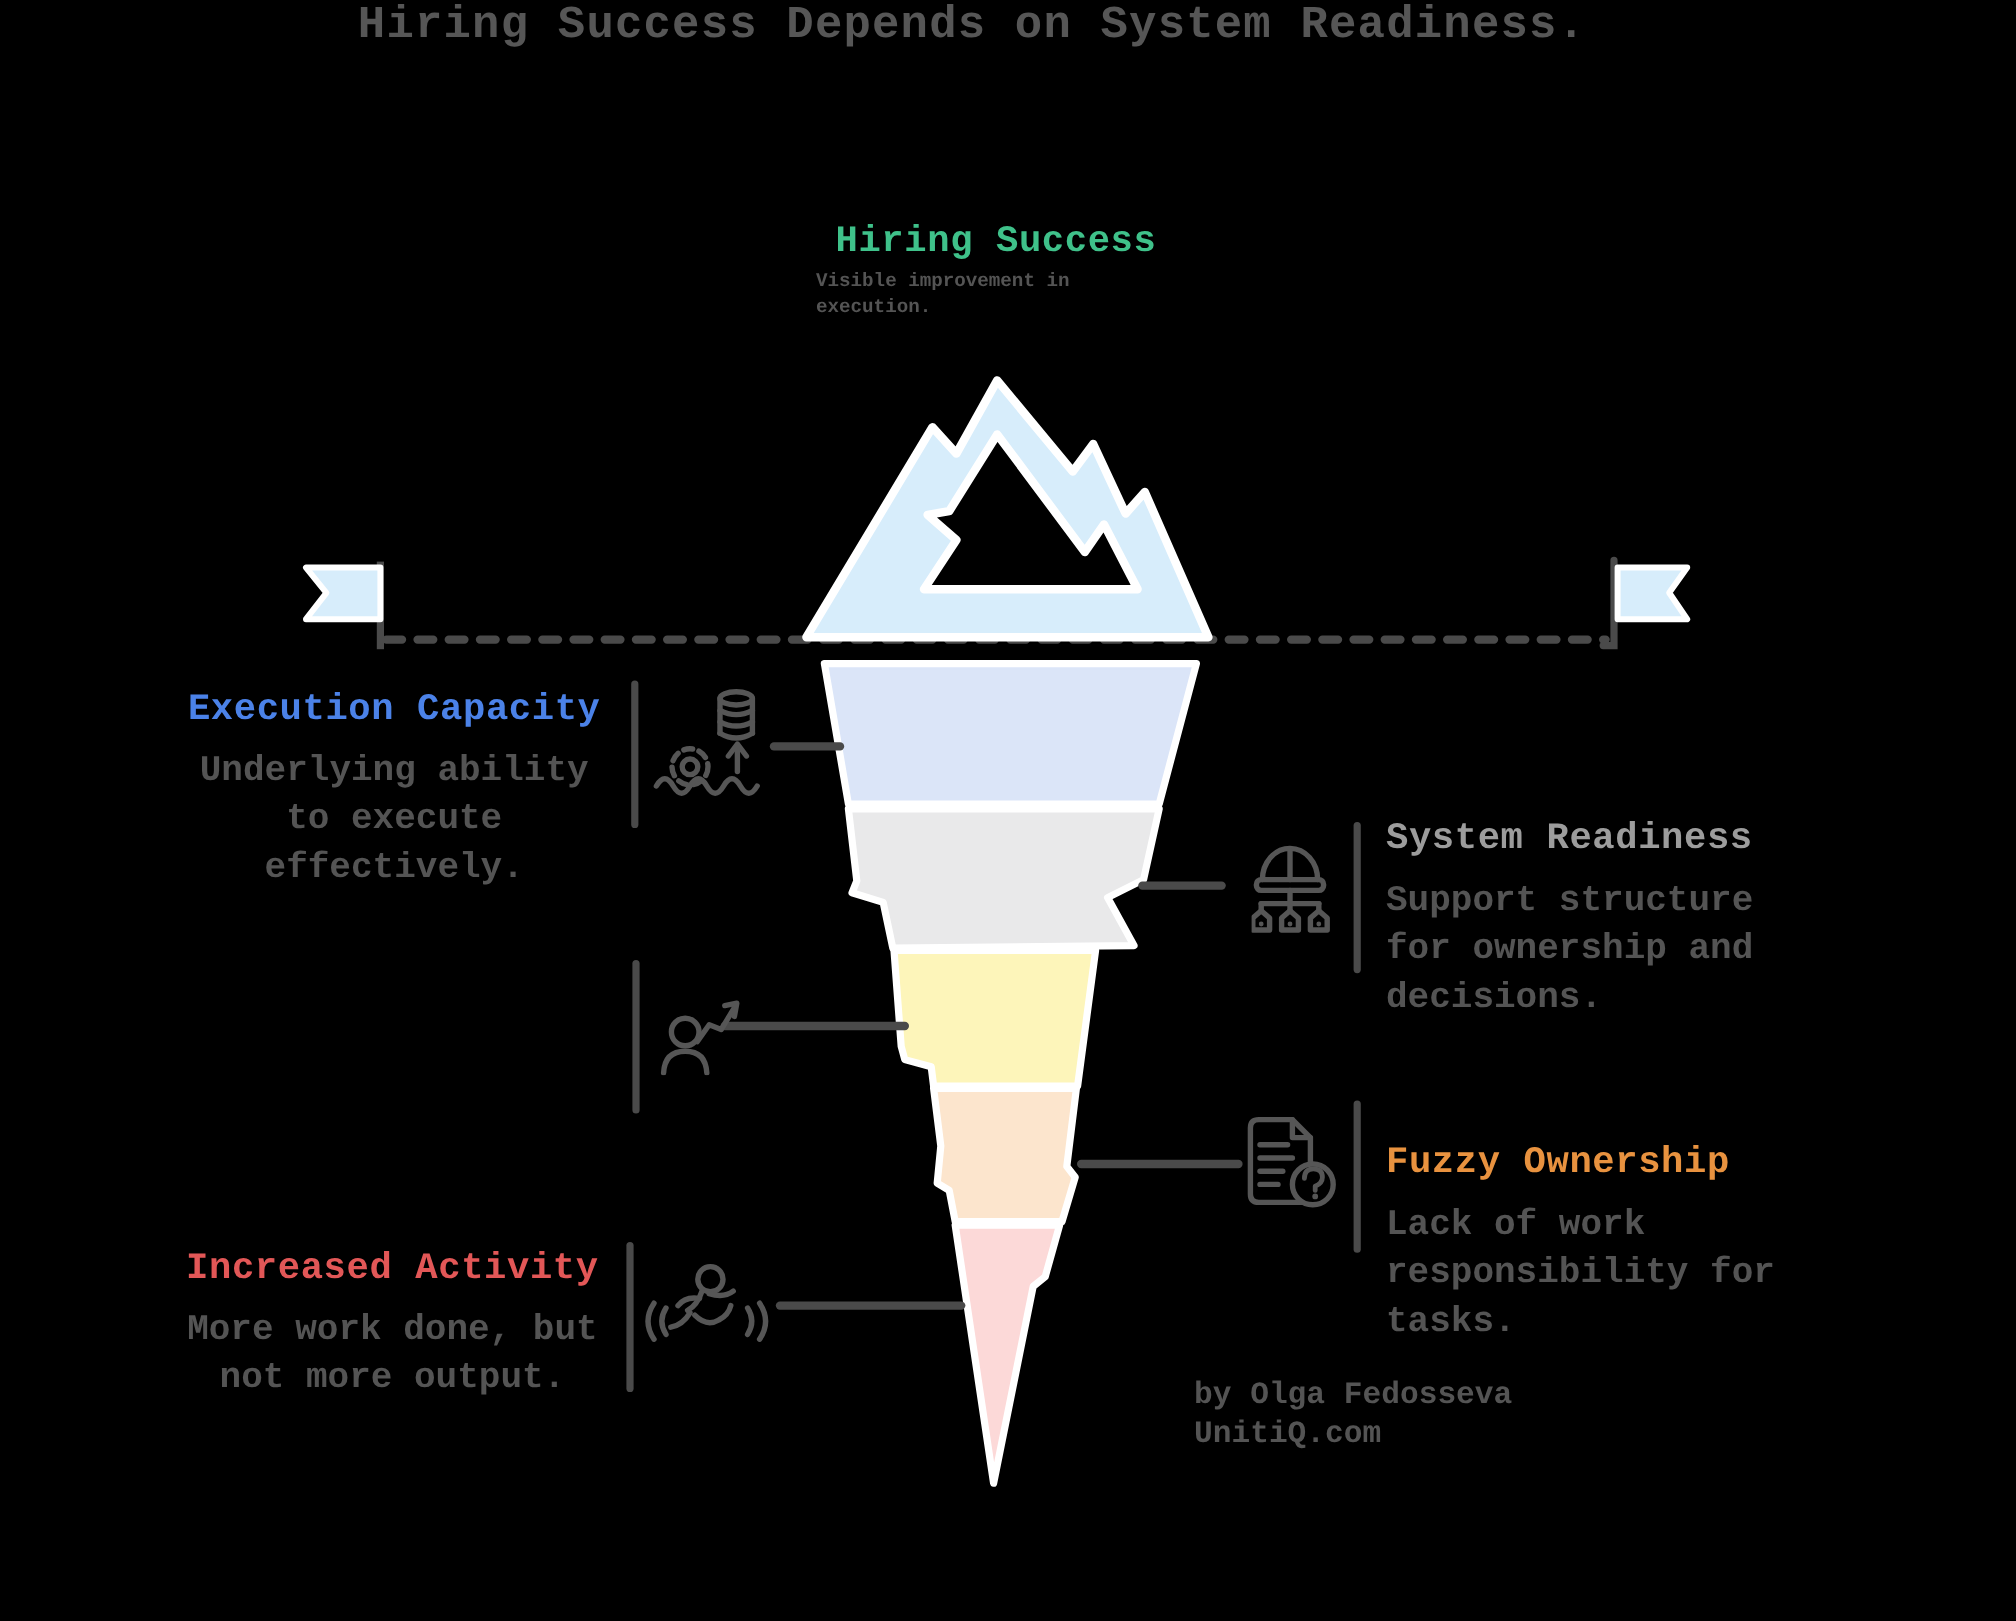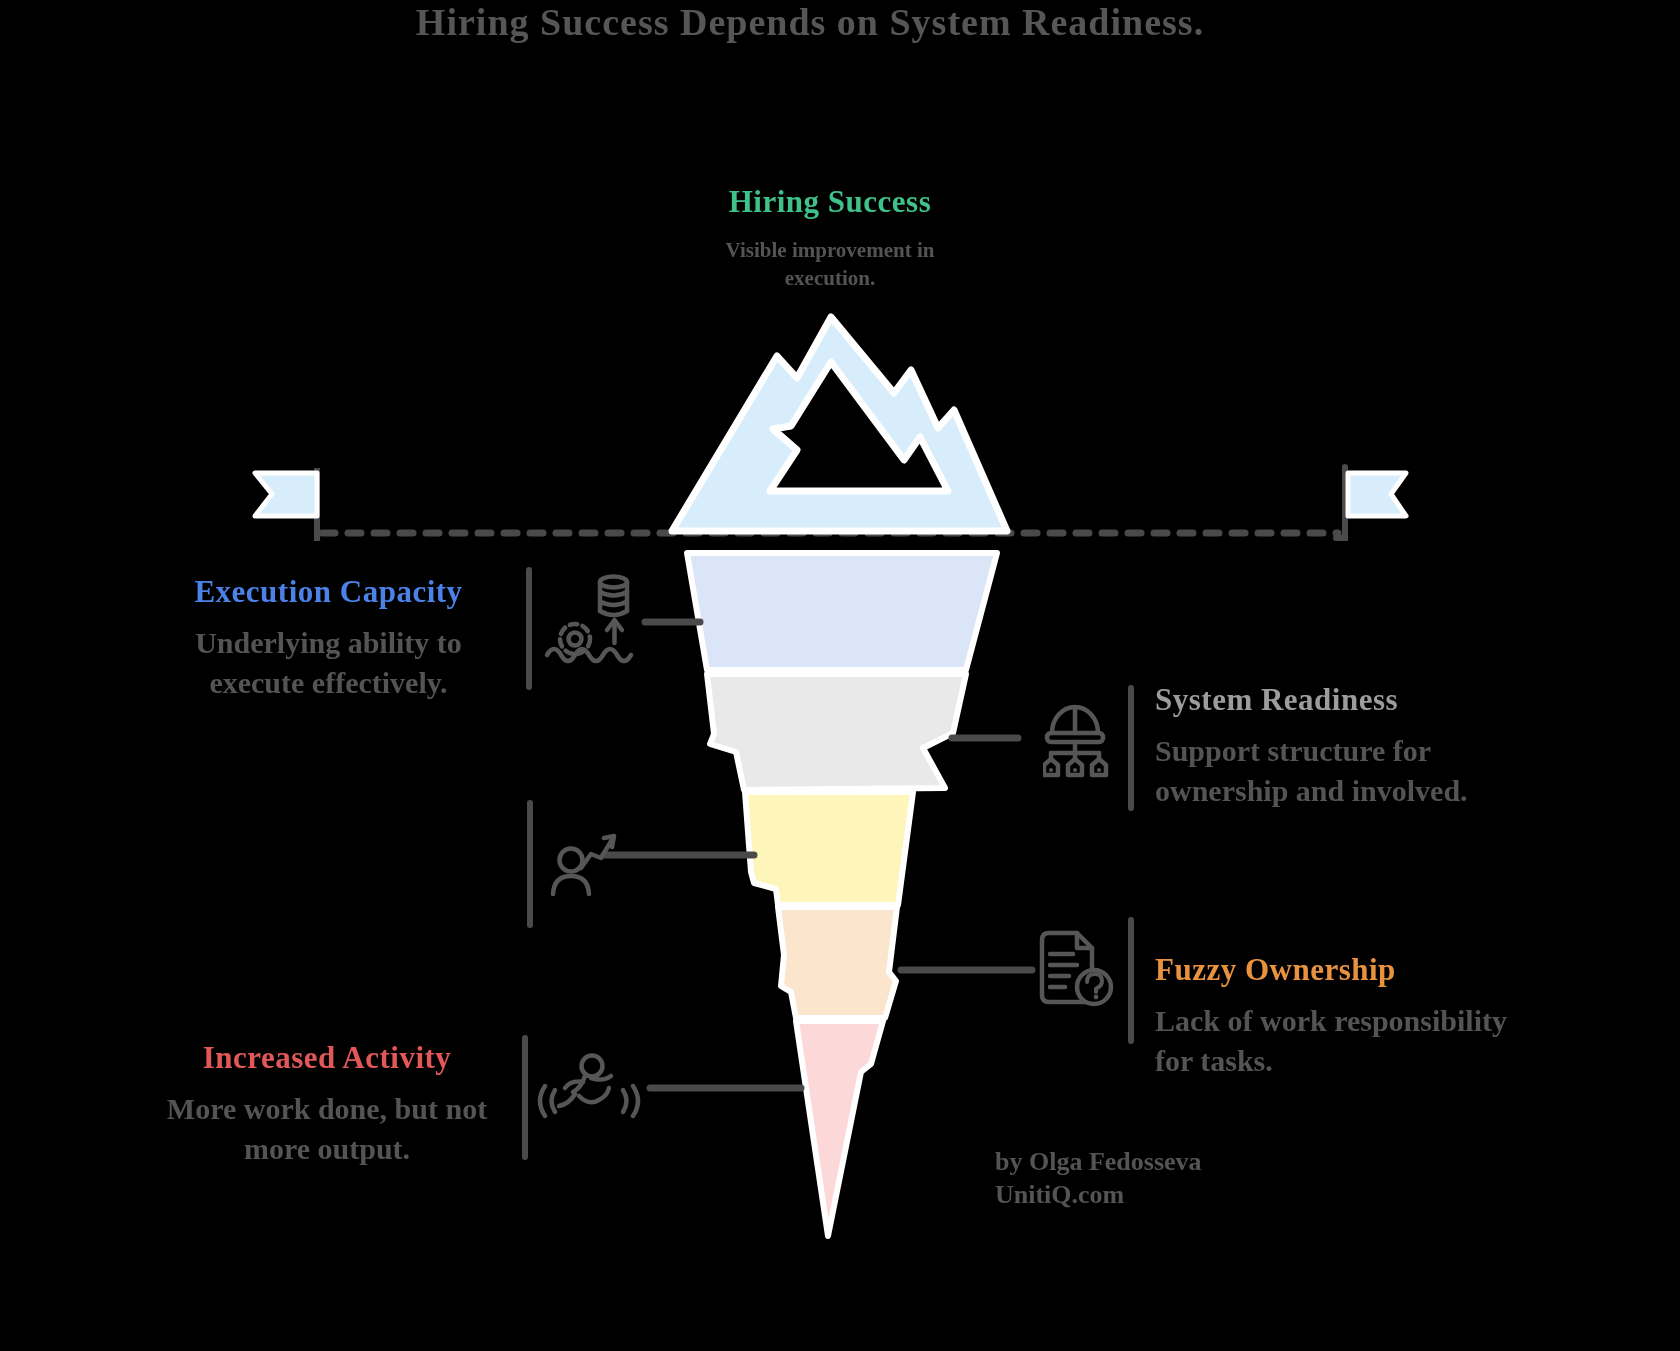--- a/index.html
+++ b/index.html
@@ -1,35 +1,35 @@
 <!DOCTYPE html>
 <html style="--background: #000000; --title-text: #565656; --body-text: #545454; --line: #4a4a4a; --icon: #565656; --ice-above: #d7edfb; --layer-execution: #dbe5f8; --layer-system: #e9e9ea; --layer-founder: #fdf5ba; --layer-fuzzy: #fce5cd; --layer-activity: #fcd9d8; --accent-success: #3fc18a; --accent-execution: #4b82e8; --accent-system: #9c9c9c; --accent-founder: #e3d32b; --accent-fuzzy: #e8923f; --accent-activity: #e25757;"><head>
 <meta charset="utf-8">
 <style>
   html,body{margin:0;padding:0;background:#000;}
   .stage{
     position:relative;width:1680px;height:1351px;overflow:hidden;
     background:var(--background,#000000);
-    font-family:Liberation Serif, serif;
+    font-family:Liberation Mono, monospace;
     font-weight:700;
   }
   .abs{position:absolute;}
   svg{display:block;}
 
   .main-title{
     left:0;top:84;width:1620px;text-align:center;
     font-size:38px;letter-spacing:1px;color:var(--title-text,#565656);
   }
   .tip-heading{
     left:630px;top:184px;width:400px;text-align:center;
     font-size:31px;letter-spacing:.5px;color:var(--accent-success,#3fc18a);
   }
   .tip-sub{
-    left:680px;top:236px;width:300px;text-align:center;
-    font-size:21px;line-height:1.35;color:var(--body-text,#545454);
+    left:680px;top:224px;width:300px;
+    font-size:16px;line-height:1.35;color:var(--body-text,#545454);
   }
 
   .section{position:absolute;}
   .section h3{margin:0;font-size:31px;letter-spacing:.5px;line-height:1.05;}
   .section p{margin:14px 0 0;font-size:30px;line-height:1.35;color:var(--body-text,#545454);}
   .section.left{text-align:center;}
   .section.right{text-align:left;}
 
   #sec-execution{left:150px;top:576px;width:357px;}
   #sec-system   {left:1155px;top:684px;width:360px;}
@@ -113,21 +113,21 @@
   <div class="abs tip-heading">Hiring Success</div>
   <div class="abs tip-sub">Visible improvement in execution.</div>
 
   <div id="sec-execution" class="section left">
     <h3 class="c-execution">Execution Capacity</h3>
     <p>Underlying ability to execute effectively.</p>
   </div>
 
   <div id="sec-system" class="section right">
     <h3 class="c-system">System Readiness</h3>
-    <p>Support structure for ownership and involved.</p>
+    <p>Support structure for ownership and decisions.</p>
   </div>
 
 
   <div id="sec-fuzzy" class="section right">
     <h3 class="c-fuzzy">Fuzzy Ownership</h3>
     <p>Lack of work responsibility for tasks.</p>
   </div>
 
   <div id="sec-activity" class="section left">
     <h3 class="c-activity">Increased Activity</h3>

